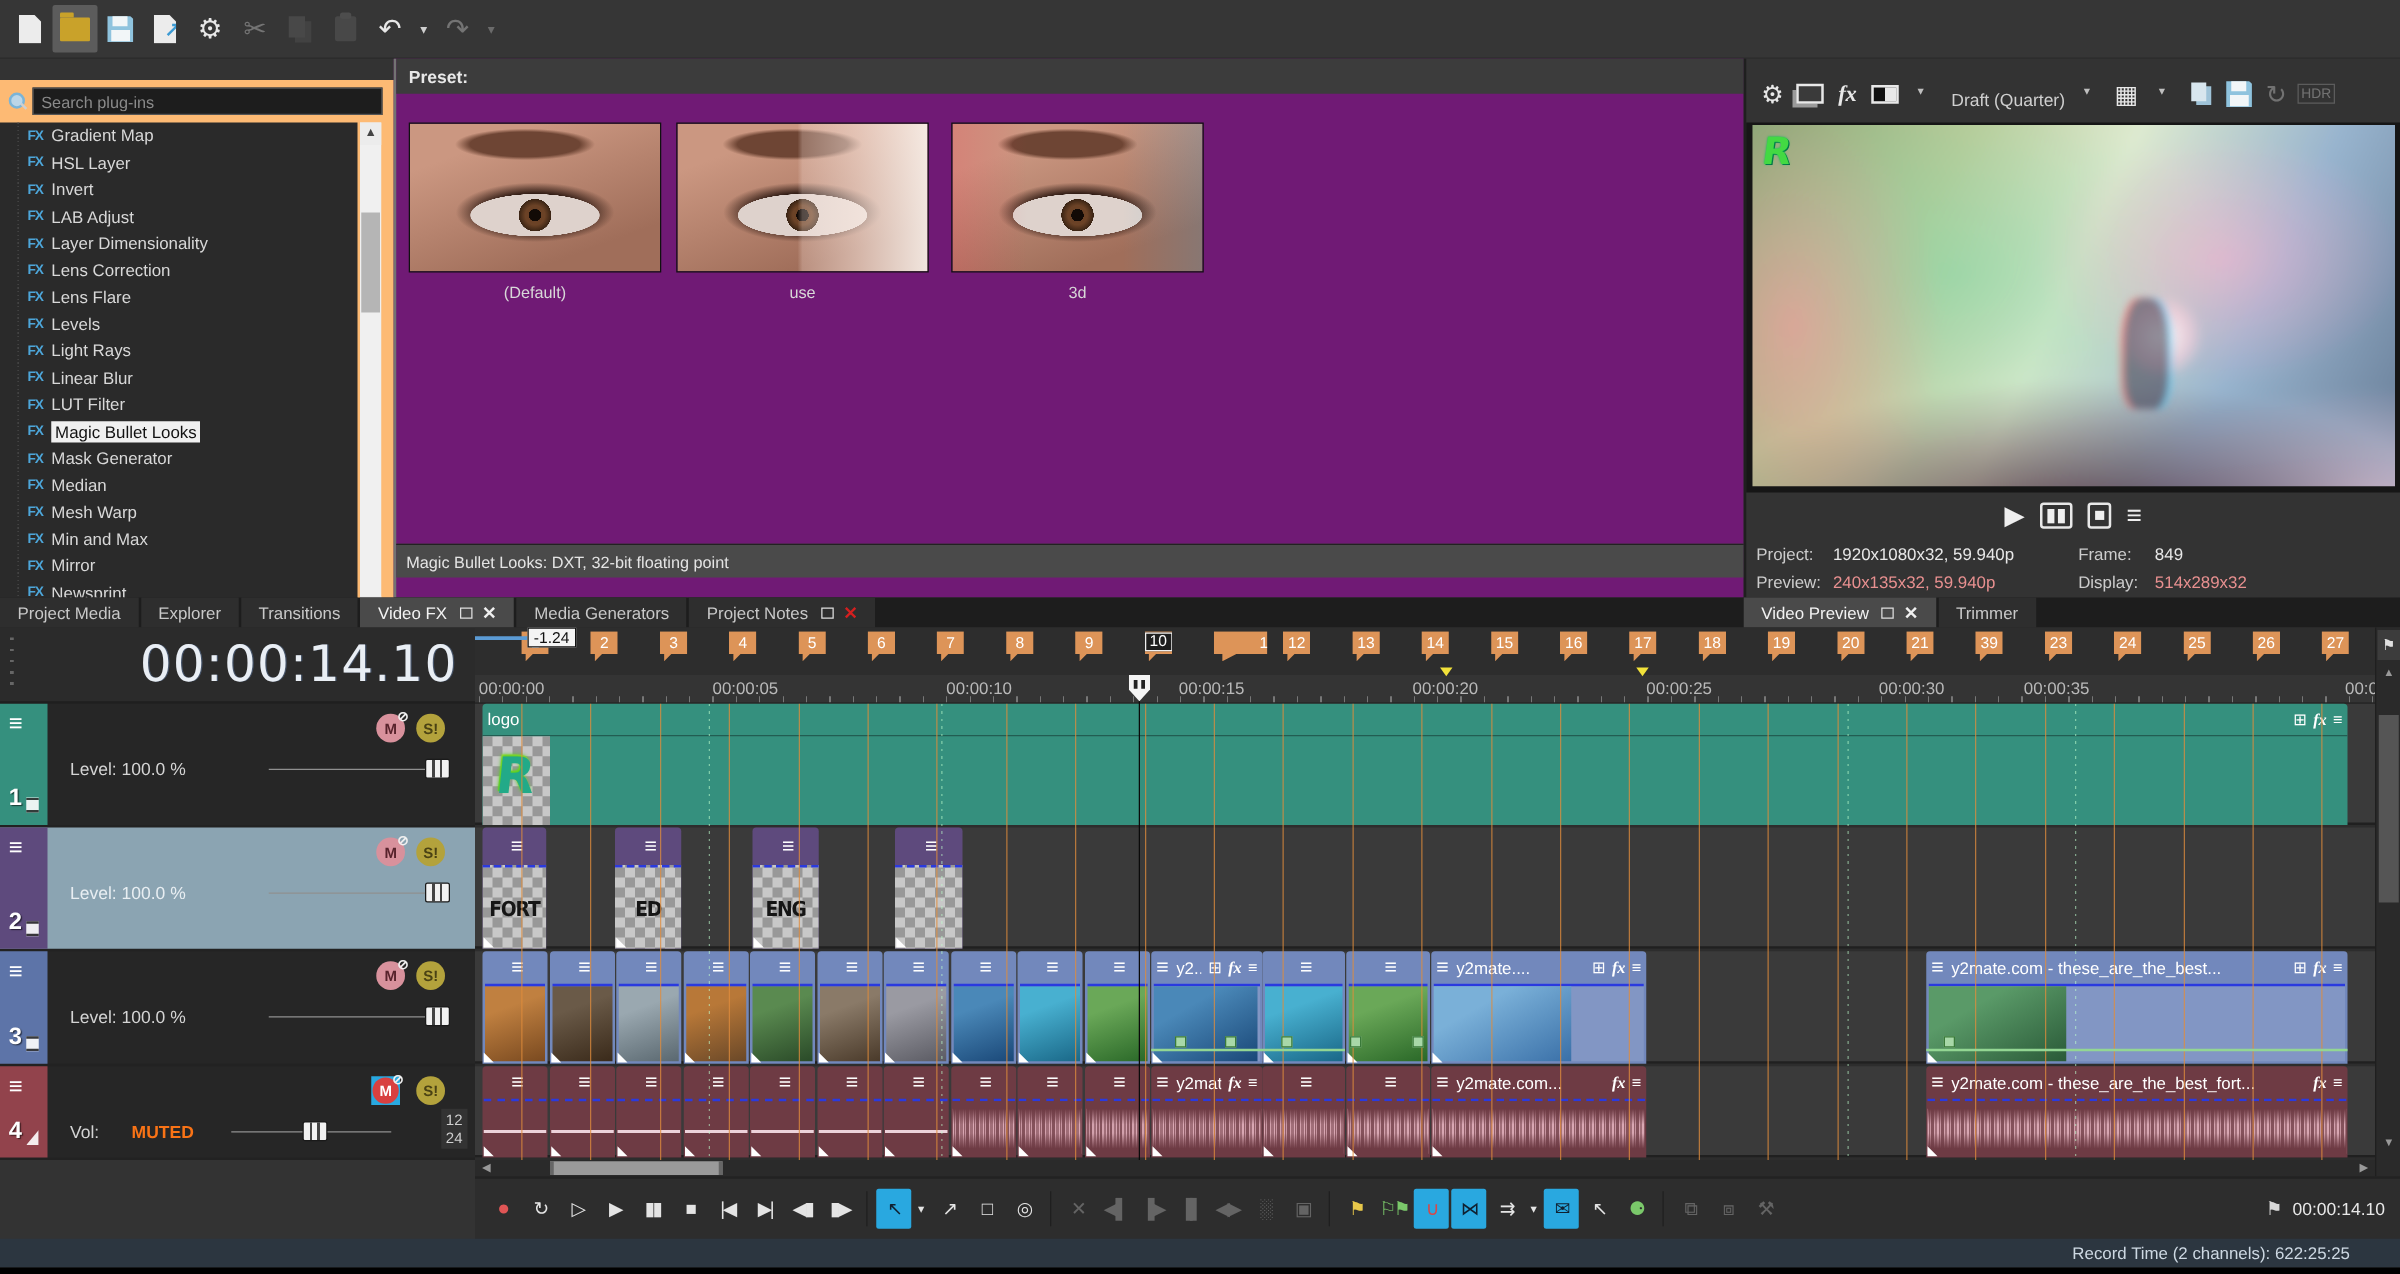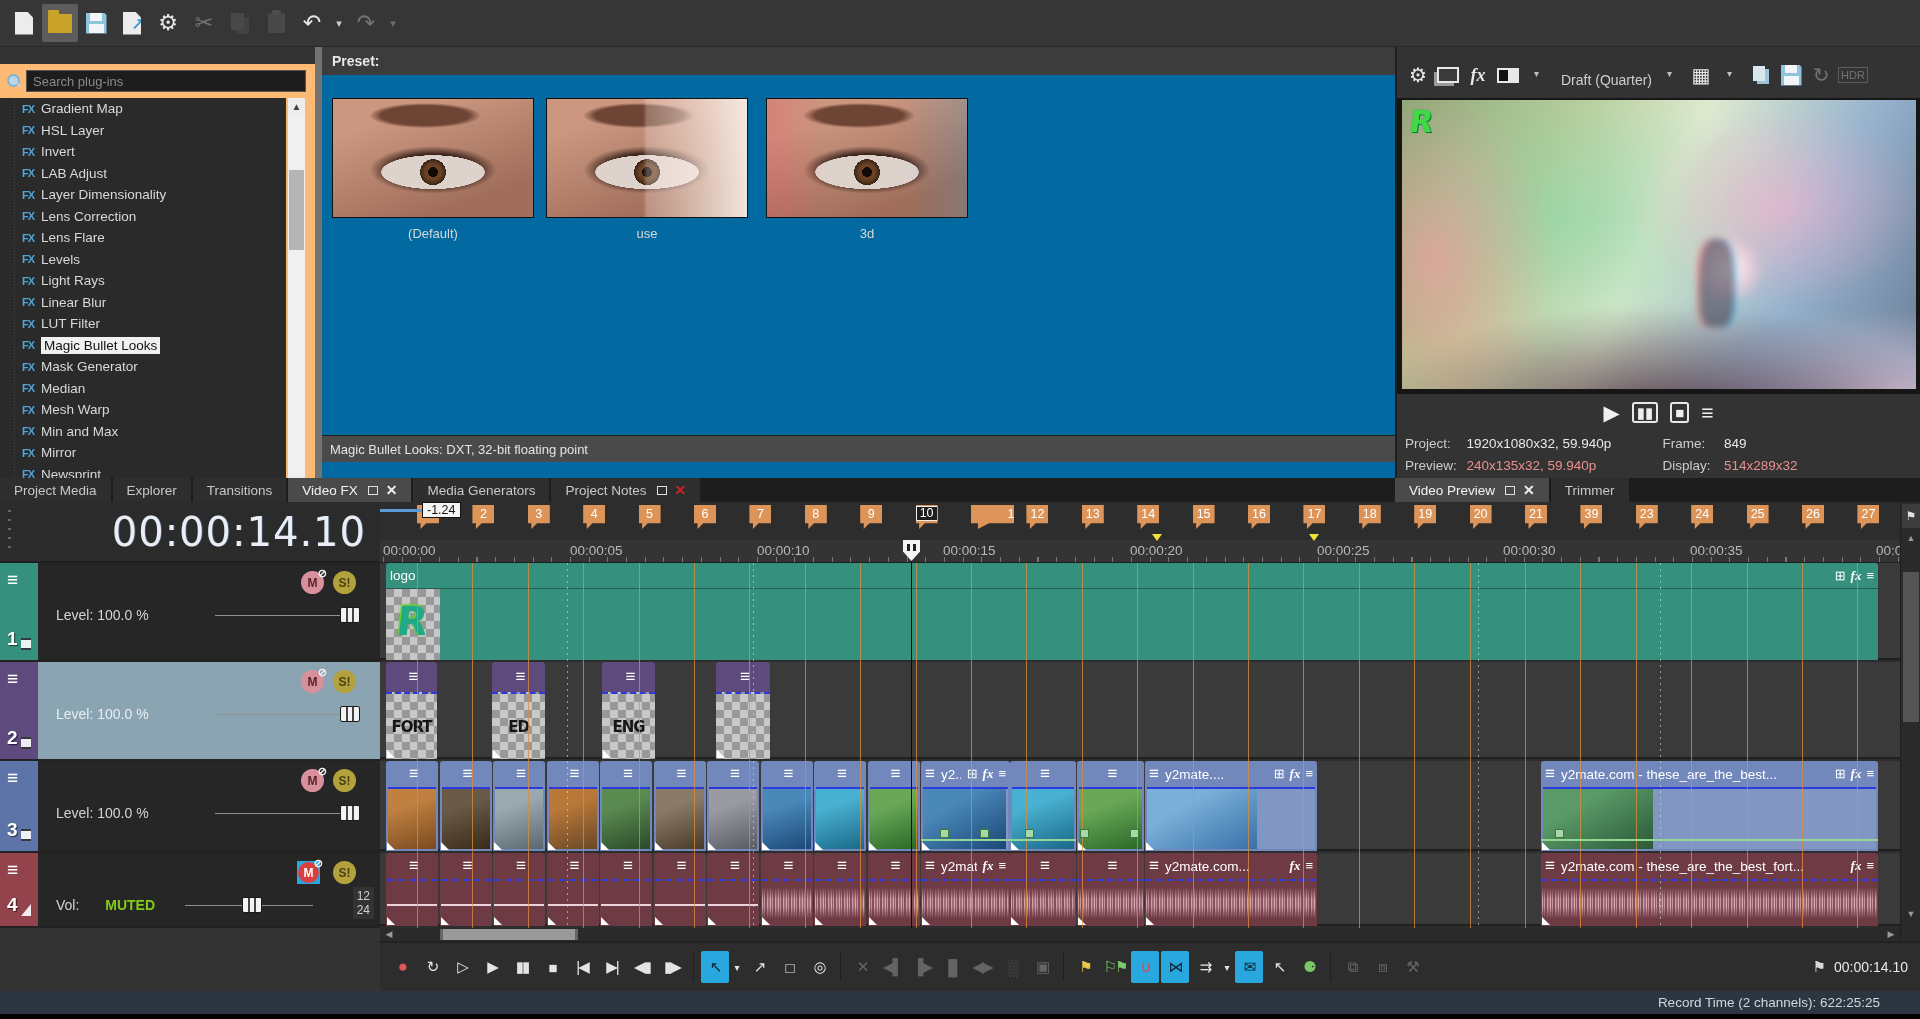--- a/index.html
+++ b/index.html
@@ -44,21 +44,21 @@
   .fx-item { height:21.5px; display:flex; align-items:center; padding-left:22px; white-space:nowrap; }
   .fx-badge { color:#4da6d9; font-weight:bold; font-size:11px; margin-right:7px; letter-spacing:-1px; }
   .fx-label { font-size:13.5px; color:#d8d8d8; }
   .fx-label.sel { background:#f0f0f0; color:#111; padding:1px 3px; }
   .vscroll-list { position:absolute; left:288px; top:34px; width:17px; height:397px; background:#f0f0f0; }
   .vscroll-list .arr { position:absolute; left:0; width:17px; height:18px; color:#444; font-size:10px; text-align:center; line-height:18px; background:#ececec; }
   .vscroll-list .arr.up { top:0; } .vscroll-list .arr.dn { bottom:0; }
   .vscroll-list .thumb { position:absolute; left:1px; top:72px; width:15px; height:80px; background:#b5b5b5; }
 
   
-  .center-panel { position:absolute; left:315px; top:47px; width:1080px; height:431px; background:#0369a1; border-left:7px solid #737373; }
+  .center-panel { position:absolute; left:315px; top:47px; width:1080px; height:431px; background:#701a75; border-left:2px solid #737373; }
   .preset-header { position:absolute; left:0; top:0; width:100%; height:28px; background:#3c3c3c; display:flex; align-items:center; padding-left:10px; font-weight:bold; font-size:14px; color:#e8e8e8; }
   .preset-cards { position:absolute; left:0; top:28px; width:100%; height:309px; }
   .preset-card { position:absolute; width:202px; }
   .preset-thumb { width:202px; height:120px; border:1px solid #111; }
   .preset-label { text-align:center; font-size:13px; color:#d8d8d8; margin-top:8px; }
   .eye { background:
       radial-gradient(circle 5px at 50% 62%, #120a06 99%, transparent),
       radial-gradient(circle 13px at 50% 62%, #6b4226 60%, #3a2414 99%, transparent),
       radial-gradient(ellipse 52px 17px at 50% 62%, #ded2cc 99%, transparent),
       radial-gradient(ellipse 64px 24px at 50% 60%, #2a1710 60%, rgba(42,23,16,0) 99%),
@@ -118,21 +118,21 @@
   .time-digits { font-size:40px; color:#e9eef4; letter-spacing:1px; font-family:"DejaVu Sans",sans-serif; text-shadow:1px 0 0 rgba(120,160,220,.35); }
   .track-headers { position:absolute; left:0; top:563px; width:380px; height:365px; background:#222; }
   .thdr { position:absolute; left:0; width:380px; background:#262626; }
   .thdr.selected { background:#8ba4b2; }
   .thdr .strip { position:absolute; left:0; top:0; bottom:0; width:38px; }
   .thdr .strip .burger { position:absolute; left:7px; top:8px; color:#fff; font-size:19px; font-weight:bold; line-height:.9; }
   .thdr .tnum { position:absolute; left:7px; bottom:10px; color:#fff; font-size:19px; font-weight:bold; text-shadow:1px 1px 1px rgba(0,0,0,.6); }
   .thdr .film { position:absolute; left:21px; bottom:10px; width:10px; height:12px; background:#fff; box-shadow:inset 0 2px 0 #333, inset 0 -2px 0 #333; opacity:.9; }
   .thdr .lvl { position:absolute; left:56px; top:44px; font-size:14px; color:#d4d4d4; }
   .thdr.selected .lvl { color:#e8eef2; }
-  .thdr .lvl .muted { color:#84cc16; font-weight:bold; margin-left:22px; }
+  .thdr .lvl .muted { color:#f97316; font-weight:bold; margin-left:22px; }
   .slider-line { position:absolute; height:1px; background:#909090; top:52px; }
   .slider-handle { position:absolute; top:44px; width:20px; height:16px; background:#f2f2f2; border:1px solid #1a1a1a; border-radius:2px;
      background-image:linear-gradient(90deg,transparent 5px,#444 5px 7px,transparent 7px 11px,#444 11px 13px,transparent 13px); }
   .mbtn,.sbtn { position:absolute; top:8px; width:23px; height:23px; border-radius:50%; display:flex; align-items:center; justify-content:center; font-size:12px; font-weight:bold; }
   .mbtn { right:56px; background:#d8919c; color:#58232c; }
   .mbtn::after { content:"\2298"; position:absolute; right:-3px; top:-4px; color:#f0f0f0; font-size:11px; }
   .sbtn { right:24px; background:#b3a23c; color:#4a4214; }
   .mbtn.hl { border-radius:0; background:#29a8e0; }
   .mbtn.hl .inner { width:21px; height:21px; border-radius:50%; background:#d84040; color:#fff; display:flex; align-items:center; justify-content:center; }
   .meter-nums { position:absolute; right:6px; top:34px; font-size:12px; color:#cfcfcf; text-align:right; line-height:14px; background:#333; padding:2px 4px; }
@@ -624,21 +624,21 @@
         <div class="ylw-tri" style="left: 929px;"></div>
       </div>
     <div class="ruler">
         <span class="rlabel" style="left: 3px;">00:00:00</span>
         <span class="rlabel" style="left: 190px;">00:00:05</span>
         <span class="rlabel" style="left: 377px;">00:00:10</span>
         <span class="rlabel" style="left: 563px;">00:00:15</span>
         <span class="rlabel" style="left: 750px;">00:00:20</span>
         <span class="rlabel" style="left: 937px;">00:00:25</span>
         <span class="rlabel" style="left: 1123px;">00:00:30</span>
-        <span class="rlabel" style="left: 1310px; text-align: right;">00:00:35</span>
+        <span class="rlabel" style="left: 1239px; text-align: right;">00:00:35</span>
         <span class="rlabel" style="left: 1496px;">00:0</span>
       </div>
     <div class="lanes">
         <div class="lane" style="top: 0px; height: 97px;">
           <div class="clip clip1" style="left: 6px; top: 0px; width: 1492px; height: 97px;">
             <div class="chead">
               <span class="clabel">logo</span>
               <span class="cicons">
                 <span>⊞</span>
                 <span class="fxi2">fx</span>

